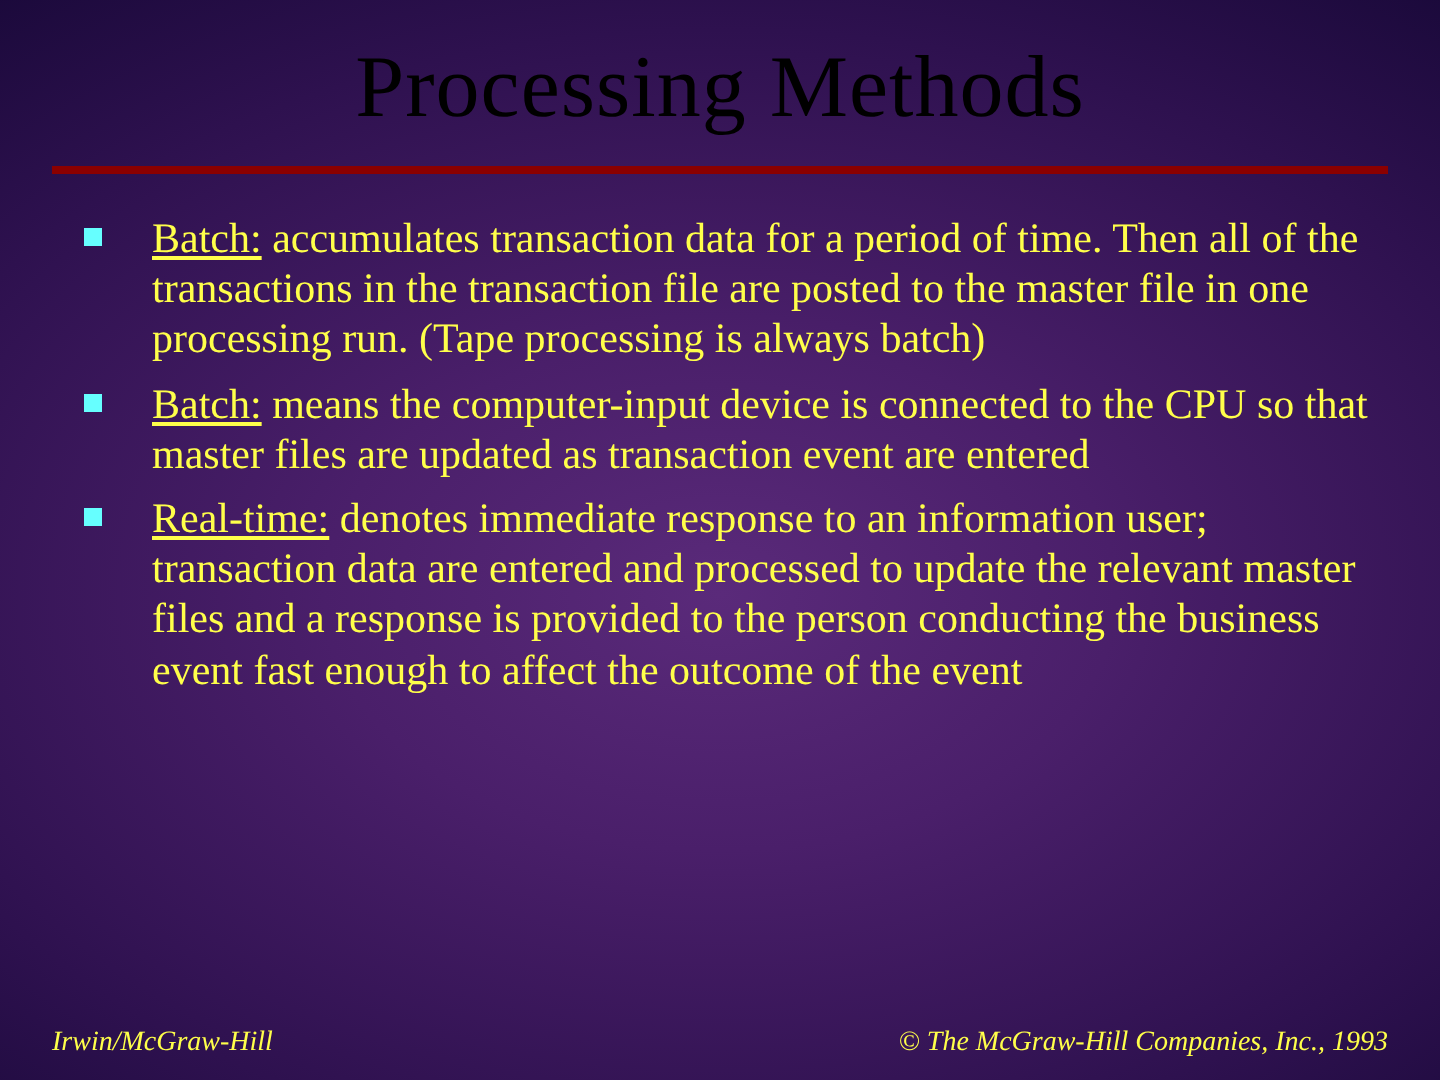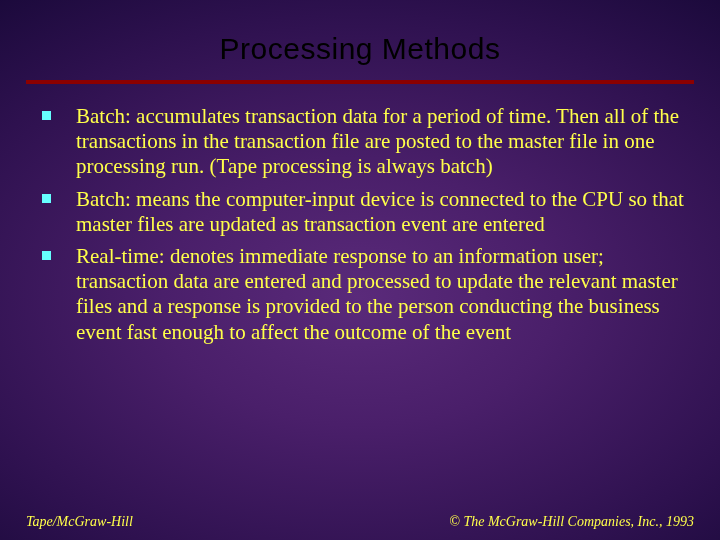--- a/index.html
+++ b/index.html
@@ -12,24 +12,24 @@
   }
   .slide {
     width: 720px;
     height: 540px;
     background: radial-gradient(ellipse 110% 95% at 50% 55%, #5a2a7a 0%, #4a1f6a 25%, #2e114f 55%, #150735 80%, #000018 100%);
     position: relative;
     box-sizing: border-box;
   }
   .title {
     color: #000;
-    font-family: Liberation Sans, sans-serif;
-    font-size: 30px;
+    font-family: Liberation Serif, serif;
+    font-size: 44px;
     text-align: center;
-    padding-top: 32px;
+    padding-top: 18px;
     padding-bottom: 14px;
     letter-spacing: 0.5px;
   }
   .rule {
     height: 4px;
     background: #8b0000;
     margin: 0 26px 20px 26px;
   }
   .body {
     padding: 0 36px 0 64px;
@@ -50,20 +50,21 @@
   ul.bullets > li::before {
     content: "";
     position: absolute;
     left: -22px;
     top: 7px;
     width: 9px;
     height: 9px;
     background: #66ffff;
   }
   .term {
+    text-decoration: underline;
     text-align: right;
   }
   .footer {
     position: absolute;
     bottom: 10px;
     left: 0;
     right: 0;
     display: flex;
     justify-content: space-between;
     padding: 0 26px;
@@ -89,17 +90,17 @@
       <li>
         <span class="term">Batch:</span><span> means the computer-input device is connected to the CPU so that master files are updated as transaction event are entered</span>
       </li>
       <li>
         <span class="term">Real-time:</span><span> denotes immediate response to an information user; transaction data are entered and processed to update the relevant master files and a response is provided to the person conducting the business event fast enough to affect the outcome of the event</span>
       </li>
     </ul>
   </div>
 
   <div class="footer">
-    <span>Tape/McGraw-Hill</span>
+    <span>Irwin/McGraw-Hill</span>
     <span>© The McGraw-Hill Companies, Inc., 1993</span>
   </div>
 
 </div>
 
 </body></html>

